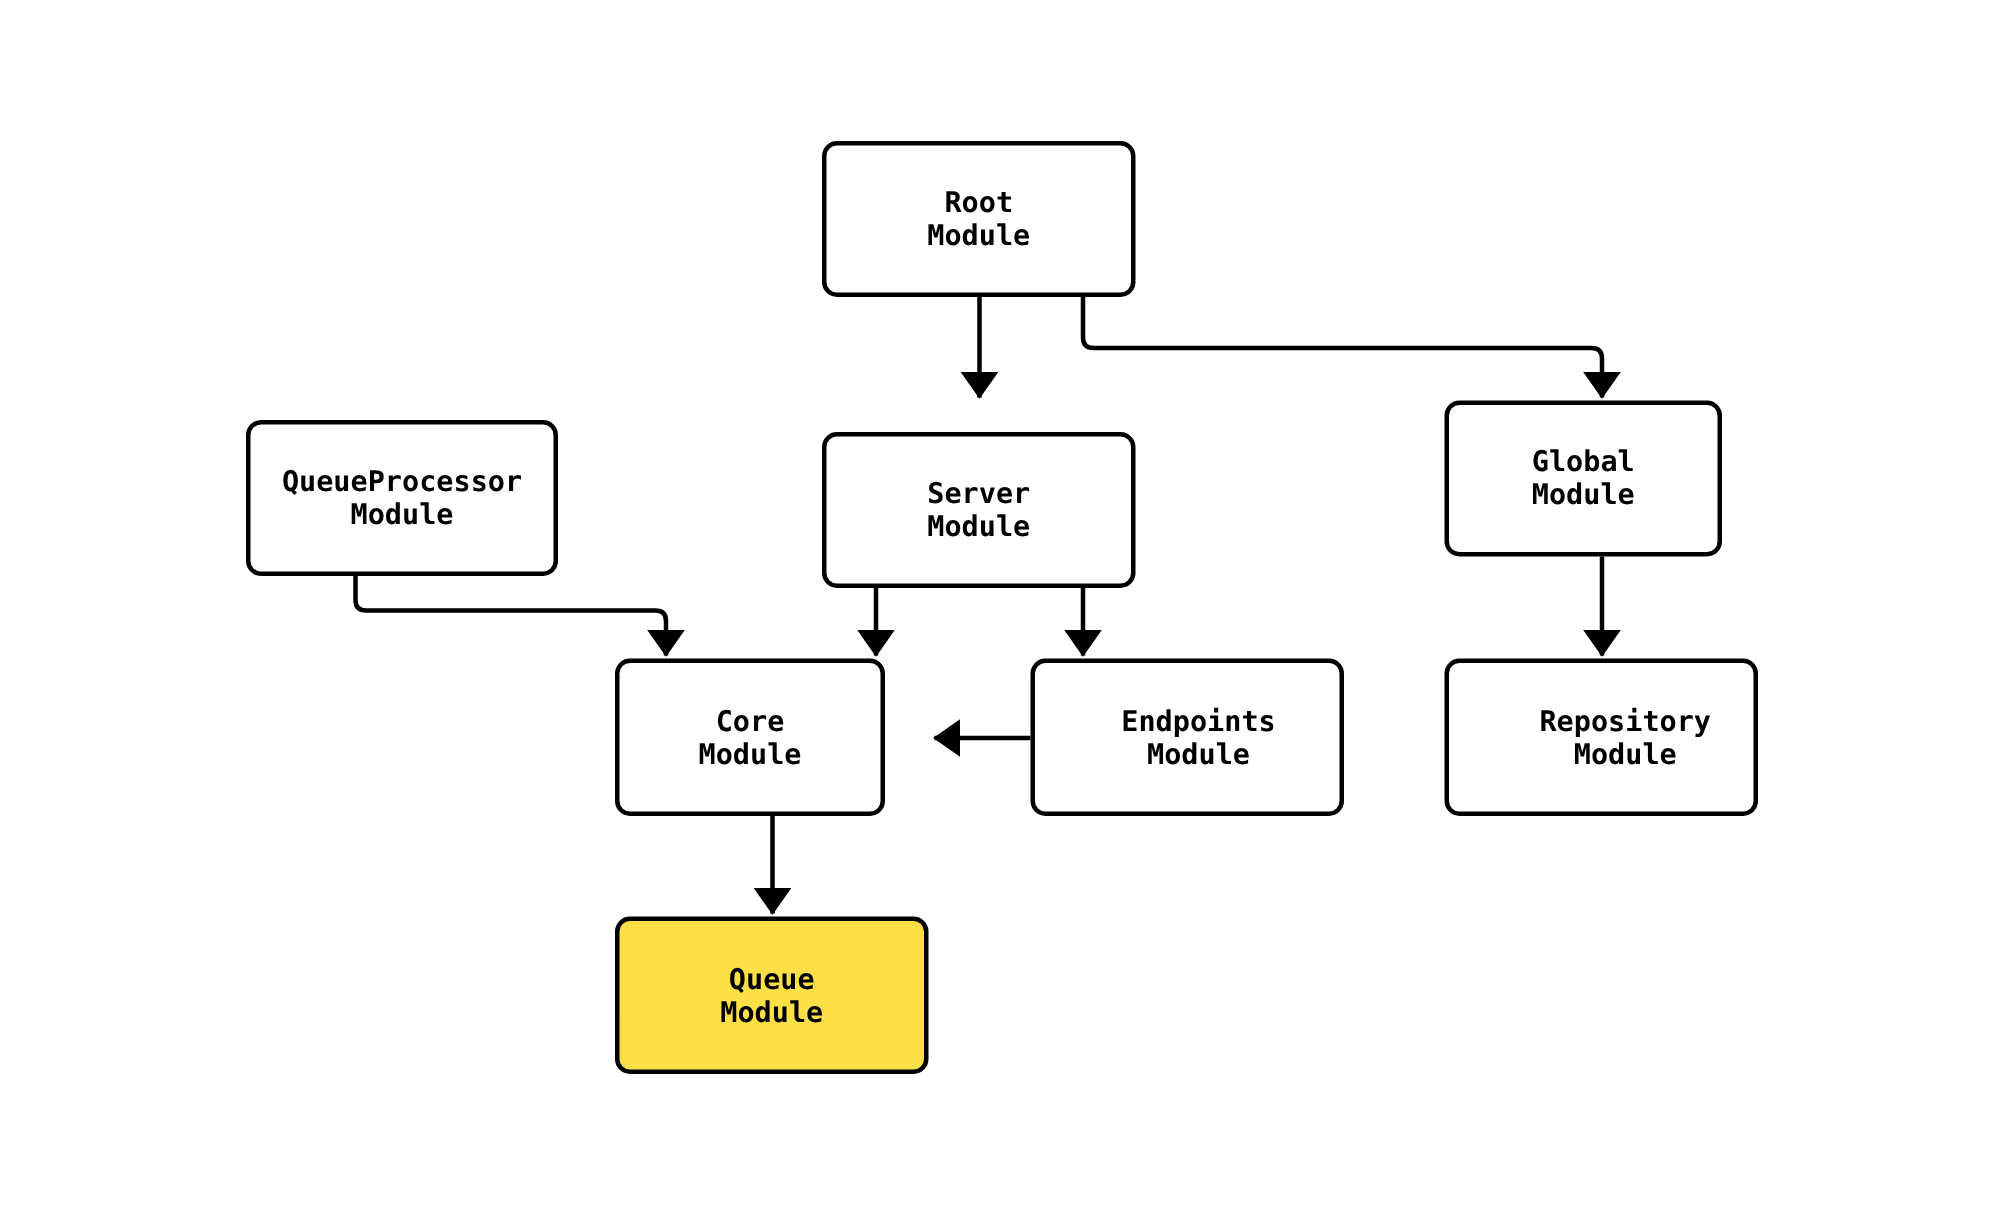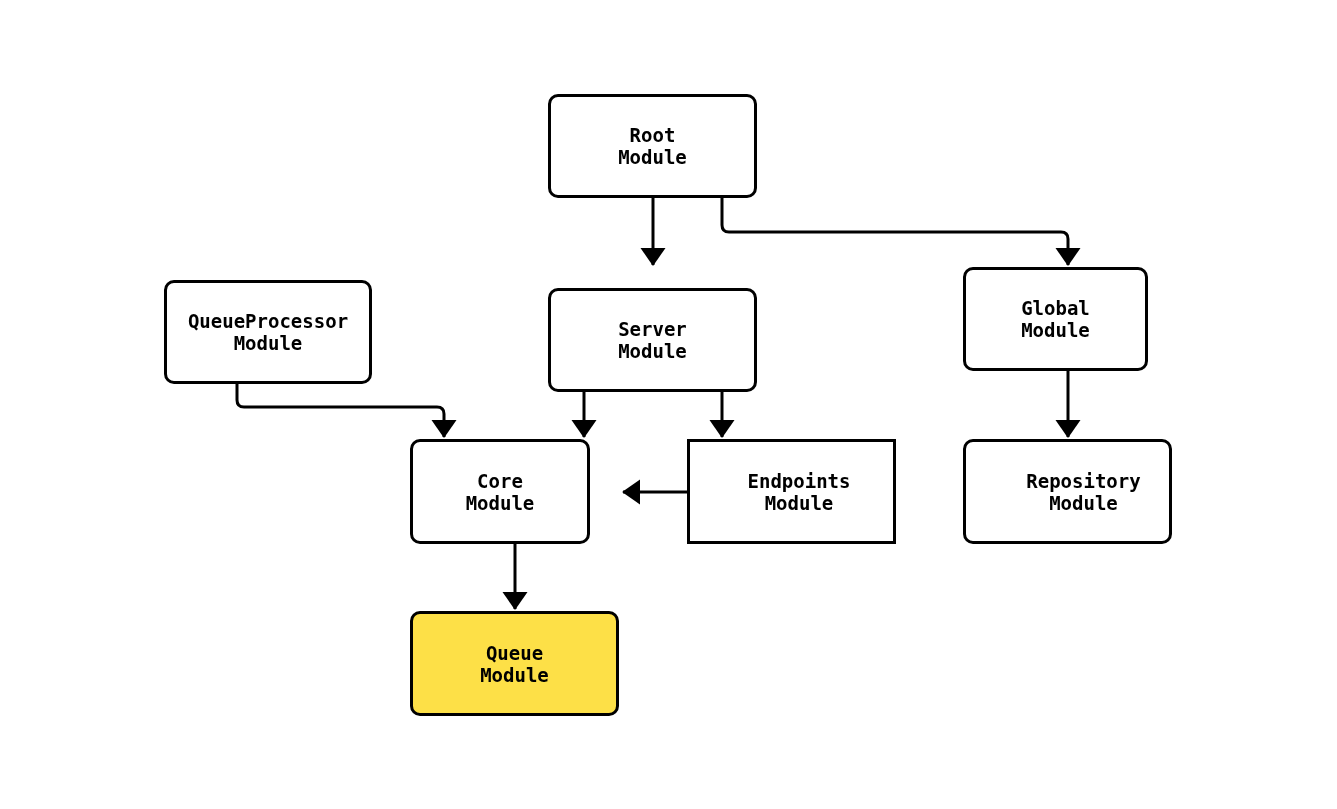--- a/index.html
+++ b/index.html
@@ -84,21 +84,21 @@
         <span class="node-line">Module</span>
       </div>
       <div class="node" style="left: 963px; top: 267px; width: 185px; height: 104px; background: rgb(255, 255, 255); border: 3px solid rgb(0, 0, 0); border-radius: 10px; color: rgb(0, 0, 0);">
         <span class="node-line">Global</span>
         <span class="node-line">Module</span>
       </div>
       <div class="node" style="left: 410px; top: 439px; width: 180px; height: 105px; background: rgb(255, 255, 255); border: 3px solid rgb(0, 0, 0); border-radius: 10px; color: rgb(0, 0, 0);">
         <span class="node-line">Core</span>
         <span class="node-line">Module</span>
       </div>
-      <div class="node" style="left: 687px; top: 439px; width: 209px; height: 105px; background: rgb(255, 255, 255); border: 3px solid rgb(0, 0, 0); border-radius: 0; color: rgb(0, 0, 0); padding-left: 15px;">
+      <div class="node" style="left: 687px; top: 439px; width: 209px; height: 105px; background: rgb(255, 255, 255); border: 3px solid rgb(0, 0, 0); border-radius: 10px; color: rgb(0, 0, 0); padding-left: 15px;">
         <span class="node-line">Endpoints</span>
         <span class="node-line">Module</span>
       </div>
       <div class="node" style="left: 963px; top: 439px; width: 209px; height: 105px; background: rgb(255, 255, 255); border: 3px solid rgb(0, 0, 0); border-radius: 10px; color: rgb(0, 0, 0); padding-left: 32px;">
         <span class="node-line">Repository</span>
         <span class="node-line">Module</span>
       </div>
       <div class="node" style="left: 410px; top: 611px; width: 209px; height: 105px; background: #fde047; border: 3px solid rgb(0, 0, 0); border-radius: 10px; color: rgb(0, 0, 0);">
         <span class="node-line">Queue</span>
         <span class="node-line">Module</span>

